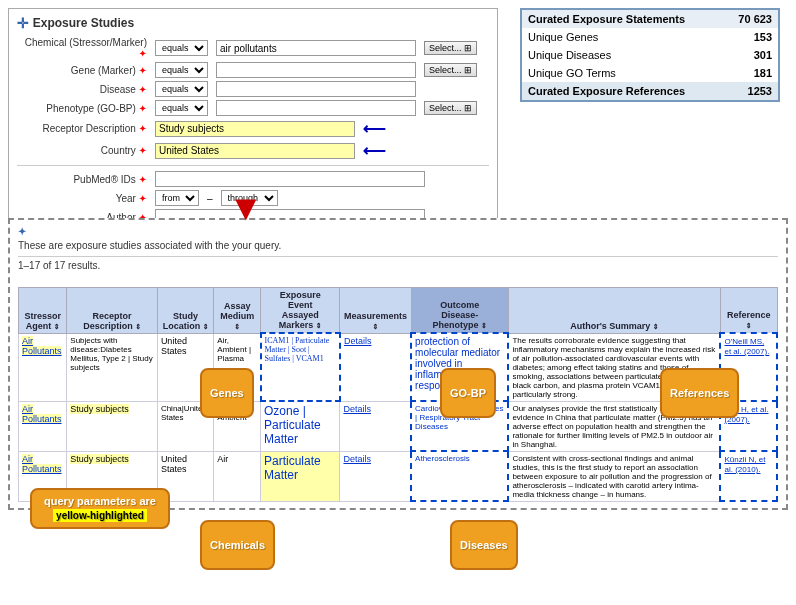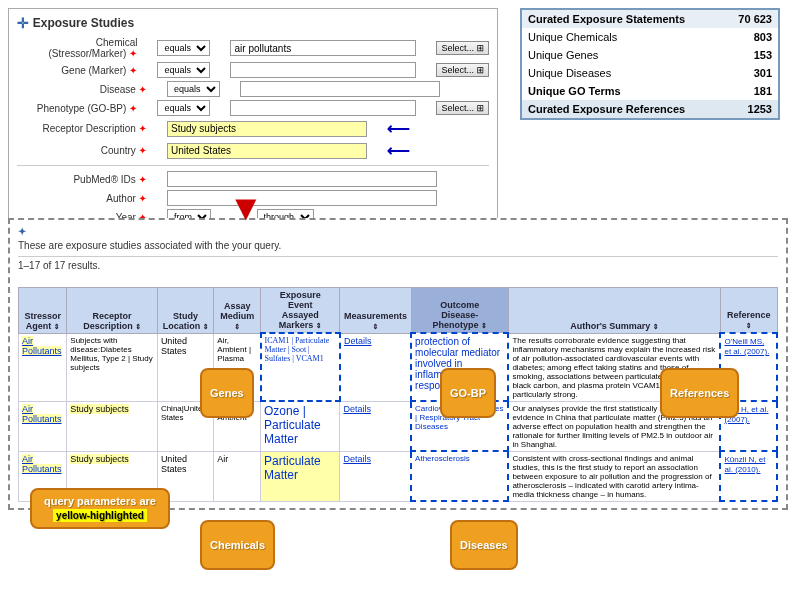--- a/index.html
+++ b/index.html
@@ -25,21 +25,21 @@
 
     .section-title {
       display: flex; align-items: center; gap: 4px;
       font-weight: bold; font-size: 12px; color: #333;
       margin-bottom: 6px;
     }
     .section-title .icon { color: #36a; font-size: 14px; }
 
     .form-row {
       display: flex; align-items: center;
-      margin-bottom: 3px; gap: 20px;
+      margin-bottom: 3px; gap: 8px;
     }
     .form-label {
       width: 130px; text-align: right;
       font-size: 10px; color: #333;
     }
     .asterisk { color: red; font-size: 10px; }
 
     select.small-select {
       font-size: 9px; padding: 1px 2px;
       border: 1px solid #999; background: #fff;
@@ -238,29 +238,29 @@
   </div>
 
   <hr class="divider">
 
   <div class="form-row">
     <span class="form-label">PubMed® IDs <span class="asterisk">✦</span></span>
     <input class="text-input" style="width: 270px;" value="">
   </div>
 
   <div class="form-row">
-    <span class="form-label">Author <span class="asterisk">✦</span></span>
-    <input class="text-input" style="width: 270px;" value="">
-  </div>
-
-  <div class="form-row">
     <span class="form-label">Year <span class="asterisk">✦</span></span>
     <select class="small-select"><option>from</option></select>
     <span style="font-size:10px;">–</span>
     <select class="small-select"><option>through</option></select>
+  </div>
+
+  <div class="form-row">
+    <span class="form-label">Author <span class="asterisk">✦</span></span>
+    <input class="text-input" style="width: 270px;" value="">
   </div>
 
   <div class="form-row">
     <span class="form-label">Title/Abstract <span class="asterisk">✦</span></span>
     <input class="text-input" style="width: 270px;" value="">
   </div>
 
   <div class="form-row" style="margin-top:5px; justify-content:center;">
     <button class="search-btn">Search</button>
     <button class="search-btn">Clear</button>
@@ -268,24 +268,20 @@
 </div>
 
 <div class="section-label label-c">C</div>
 
 <div class="section-c">
   <table class="stats-table">
     <tbody>
         <tr>
       <td>Curated Exposure Statements</td>
       <td class="stats-value">70 623</td>
-    </tr>
-    <tr>
-      <td>Unique Chemicals</td>
-      <td class="stats-value">803</td>
     </tr>
     <tr>
       <td>Unique Genes</td>
       <td class="stats-value">153</td>
     </tr>
     <tr>
       <td>Unique Diseases</td>
       <td class="stats-value">301</td>
     </tr>
     <tr>

